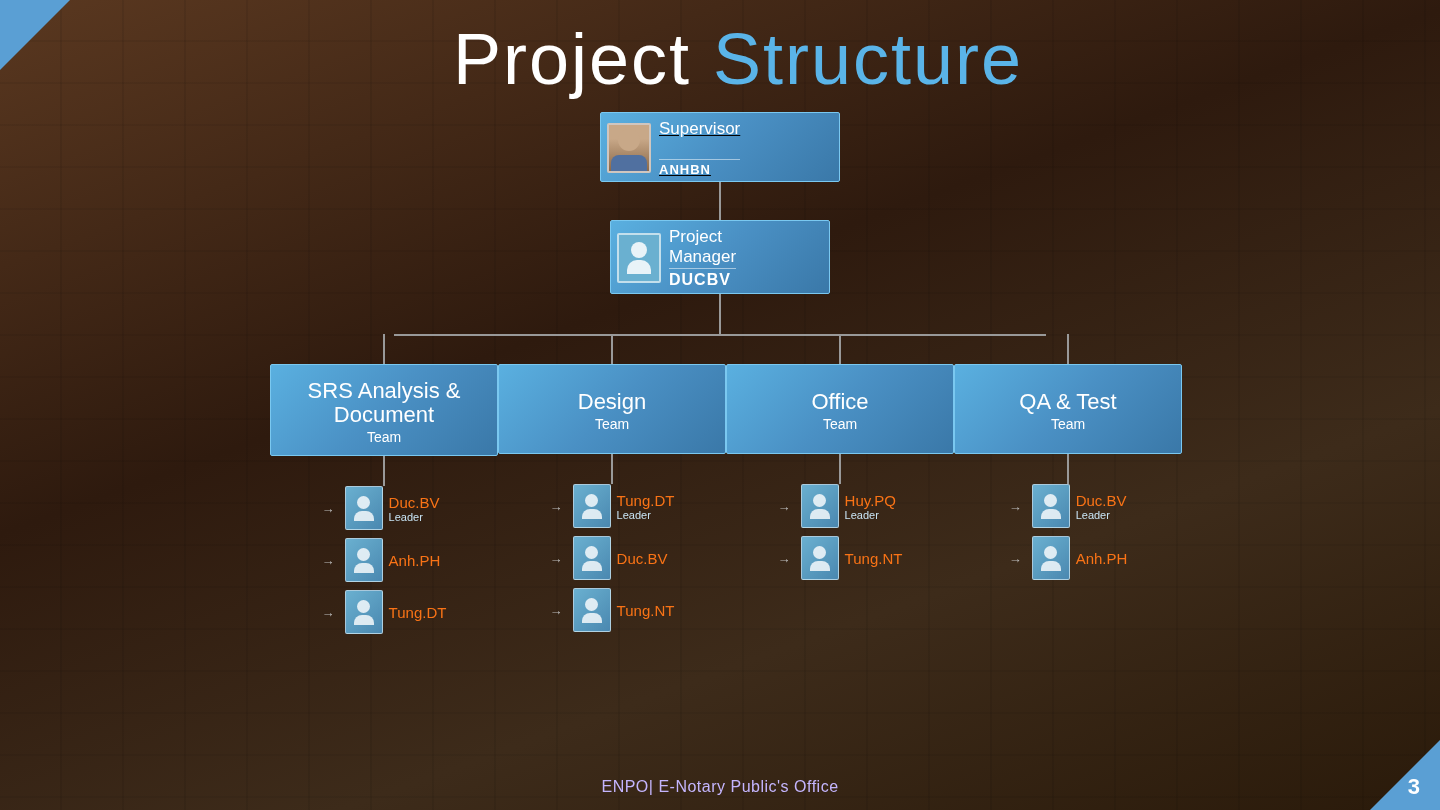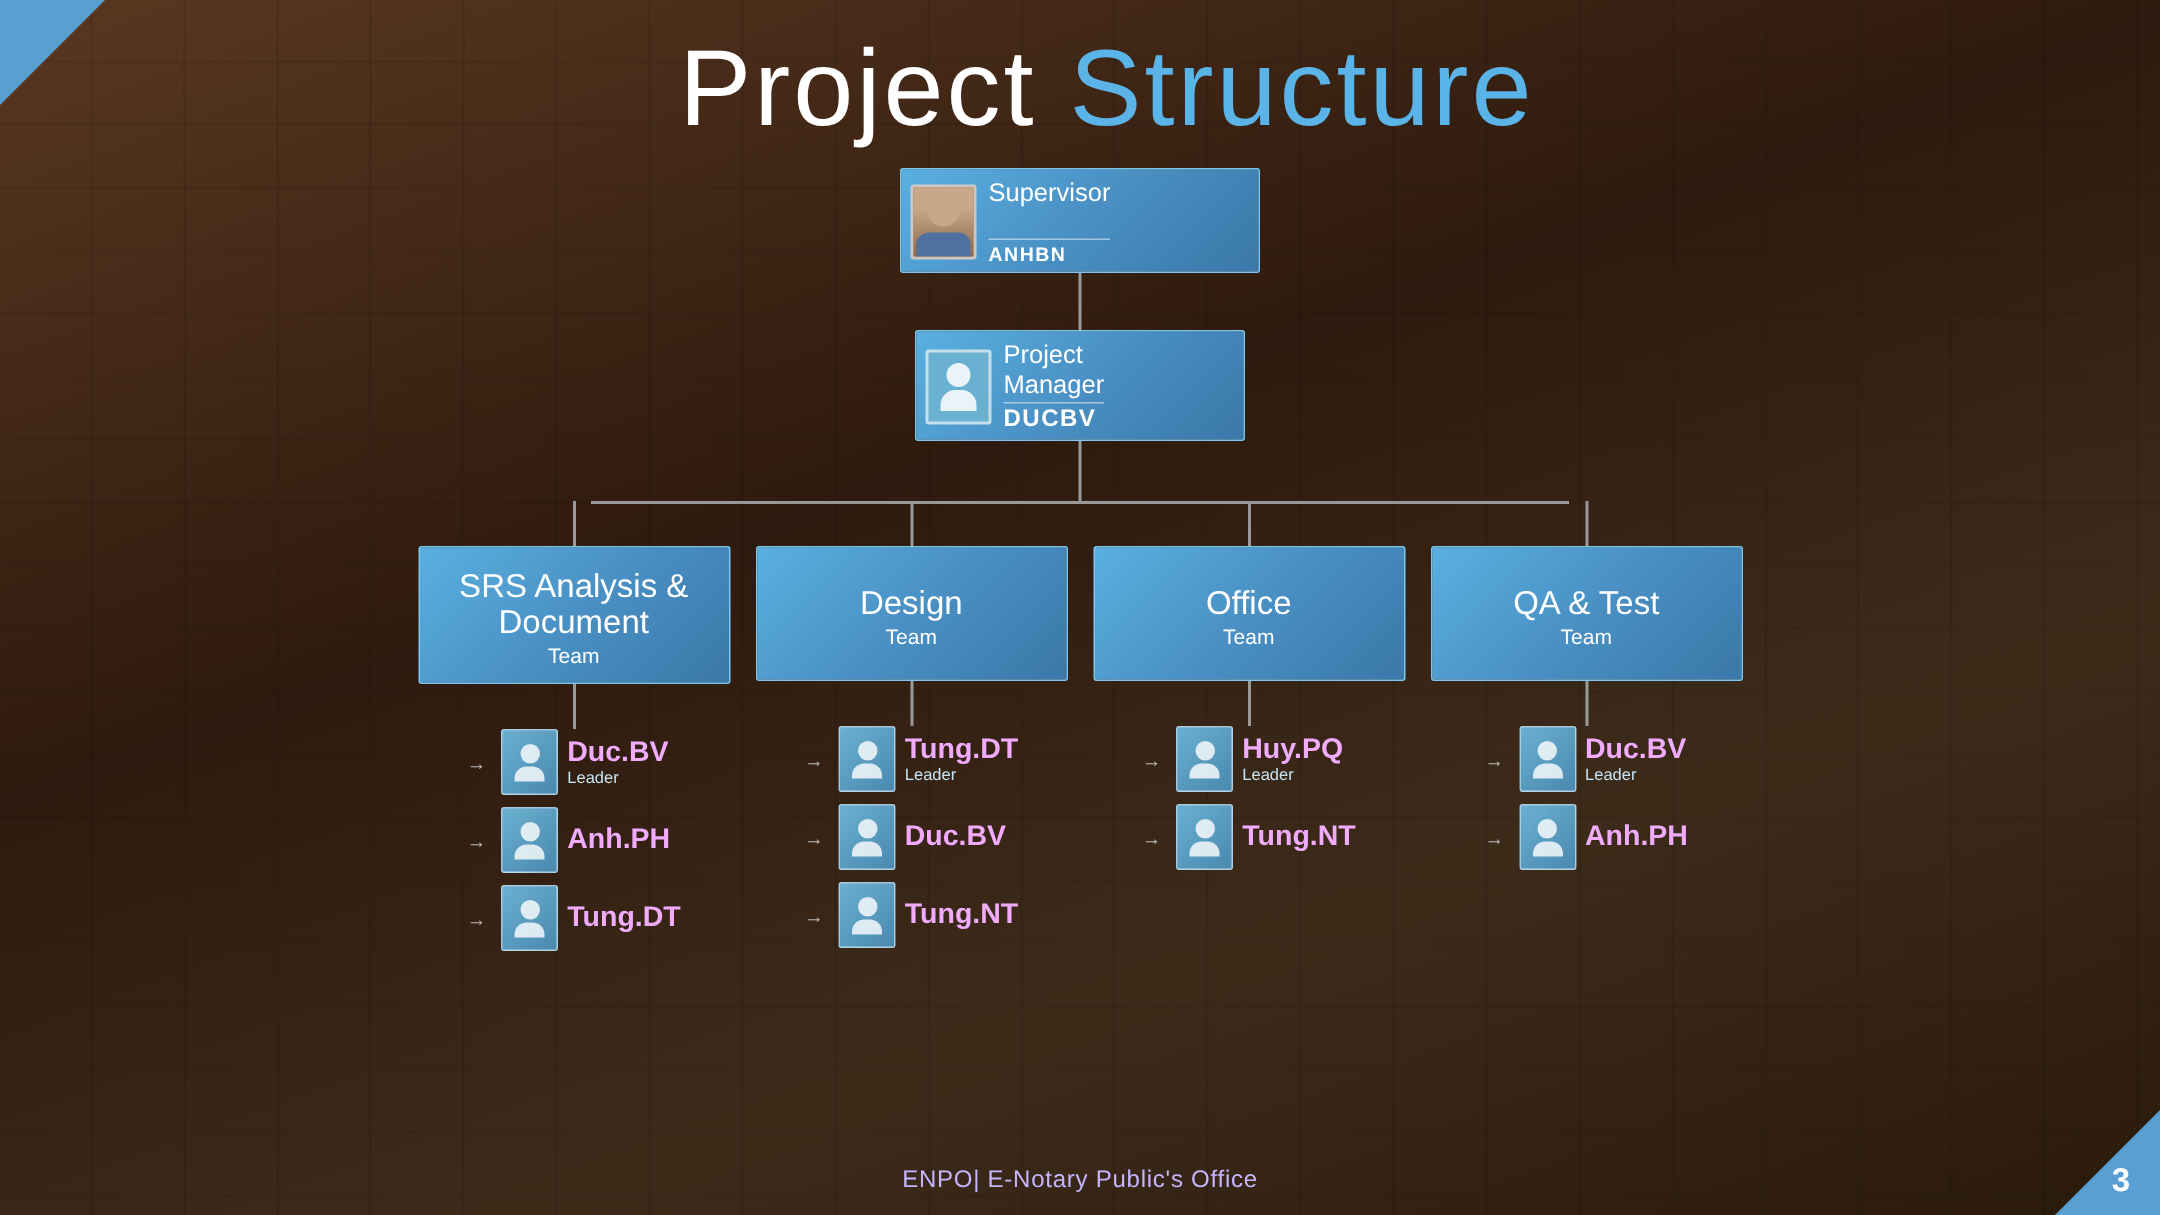--- a/index.html
+++ b/index.html
@@ -135,20 +135,21 @@
     }
     .supervisor-box {
       background: linear-gradient(135deg, #5ab0e0 0%, #4a90c4 50%, #3a78a8 100%);
       border: 1px solid #7ac8f0;
       border-radius: 2px;
       display: flex;
       flex-direction: row;
       align-items: center;
       padding: 6px 12px 4px 6px;
       width: 240px;
+      text-decoration: underline;
     }
     .supervisor-box .node-text-block {
       color: #fff;
     }
     .supervisor-box .node-title { font-size: 17px; }
     .supervisor-box .node-name {
       font-size: 13px;
       border-top: 1px solid rgba(255,255,255,0.5);
       margin-top: 20px;
       padding-top: 2px;
@@ -179,21 +180,21 @@
     }
 
     
     .team-box {
       background: linear-gradient(135deg, #5ab0e0 0%, #4a90c4 50%, #3a78a8 100%);
       border: 1px solid #7ac8f0;
       border-radius: 2px;
       color: #fff;
       text-align: center;
       padding: 14px 10px 10px 10px;
-      width: 208px;
+      width: 228px;
       min-height: 90px;
       display: flex;
       flex-direction: column;
       align-items: center;
       justify-content: center;
     }
     .team-box .team-name { font-size: 22px; font-weight: 400; line-height: 1.1; }
     .team-box .team-label { font-size: 14px; margin-top: 2px; }
 
     
@@ -221,21 +222,21 @@
       width: 13px; height: 13px;
       background: rgba(255,255,255,0.8);
       border-radius: 50%;
       margin-bottom: 2px;
     }
     .member-avatar .m-body {
       width: 20px; height: 10px;
       background: rgba(255,255,255,0.8);
       border-radius: 8px 8px 0 0;
     }
-    .member-name { color: #f0abfc; font-size: 19px; font-weight: 700; }
+    .member-name { color: #f97316; font-size: 15px; font-weight: 400; }
     .member-role { color: #c8e4f4; font-size: 11px; }
 
     
     .org-wrapper {
       position: absolute;
       top: 112px;
       left: 50%;
       transform: translateX(-50%);
       width: 1200px;
     }

